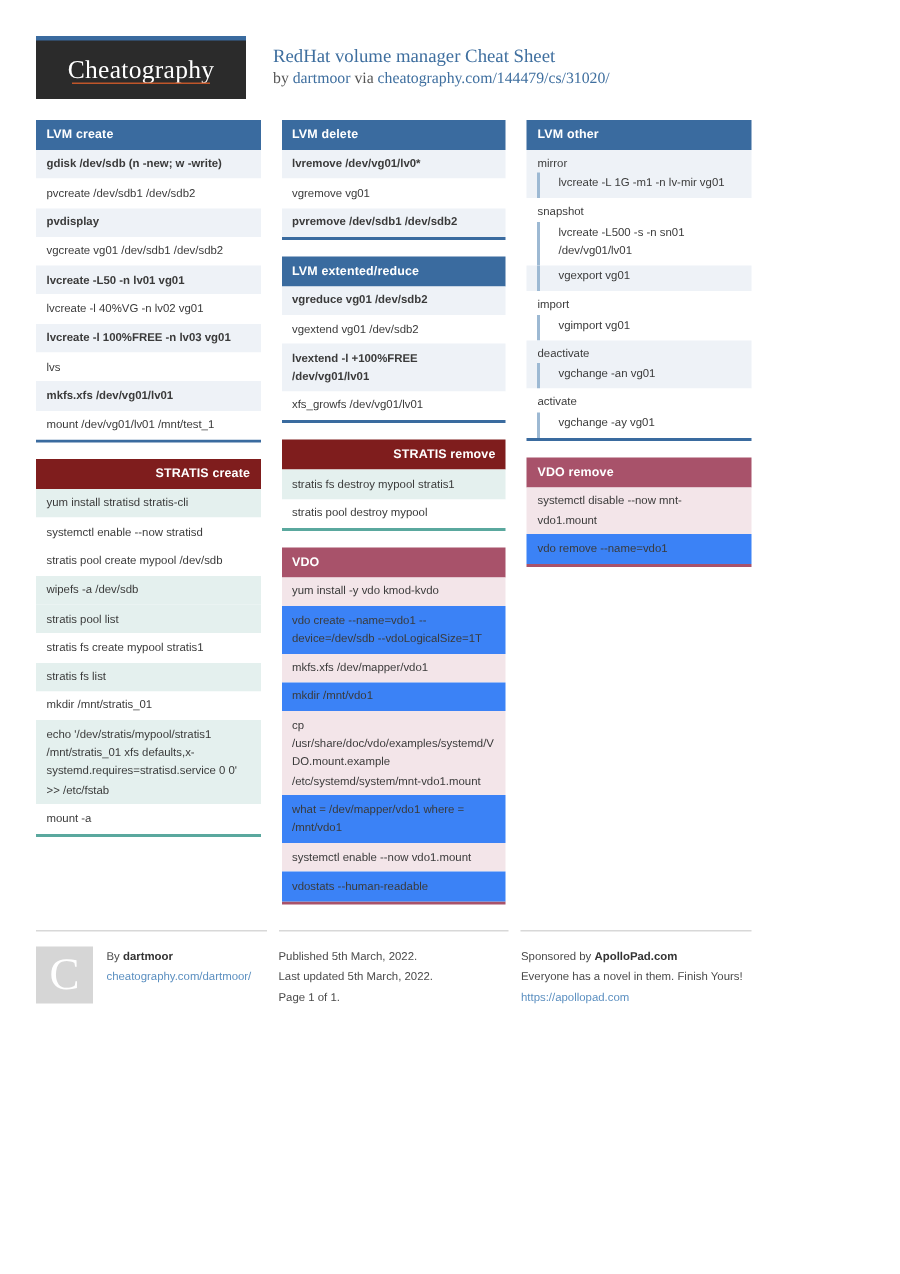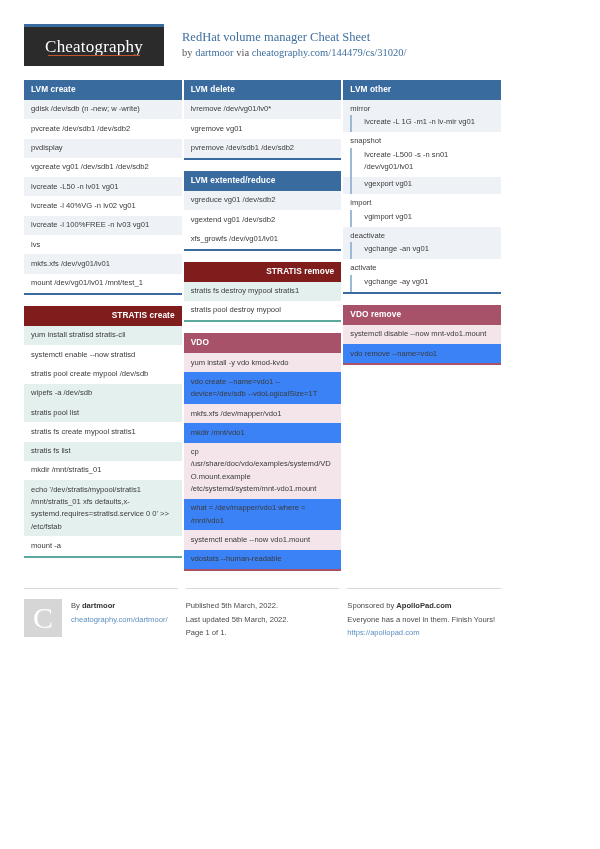--- a/index.html
+++ b/index.html
@@ -69,21 +69,21 @@
     font-size: 10.5px;
     color: #555;
     line-height: 1.2;
   }
   .sheet-byline .author { color: #3f6f9f; }
   .sheet-byline .src-link { color: #3f6f9f; }
 
   
   .columns {
     display: flex;
-    gap: 2px;
+    gap: 14px;
     align-items: flex-start;
   }
   .column {
     flex: 1 1 0;
     min-width: 0;
   }
 
   
   .block {
     margin-bottom: 11px;
@@ -109,21 +109,21 @@
     word-wrap: break-word;
     overflow-wrap: break-word;
   }
   .row.alt { }
 
   
   .t-blue .block-title { background: #3a6b9f; }
   .t-blue .block-body  { border-bottom-color: #3a6b9f; }
   .t-blue .row.alt     { background: #eef2f7; }
   .t-blue .row         { background: #ffffff; }
-  .t-blue .row.alt     { background: #eef2f7; }
+  .t-blue .row.alt     { background: #eef2f7; font-weight: bold; }
 
   
   .t-teal .block-title { background: #7f1d1d; text-align: right; }
   .t-teal .block-body  { border-bottom-color: #5aa89e; }
   .t-teal .row         { background: #ffffff; }
   .t-teal .row.alt     { background: #e4f0ee; }
 
   
   .t-rose .block-title { background: #a8526a; }
   .t-rose .block-body  { border-bottom-color: #a8526a; }
@@ -242,20 +242,21 @@
             <div class="row alt">lvremove /dev/vg01/lv0*</div>
             <div class="row">vgremove vg01</div>
             <div class="row alt">pvremove /dev/sdb1 /dev/sdb2</div>
           </div>
         </div>
         <div class="block t-blue">
           <div class="block-title">LVM extented/reduce</div>
           <div class="block-body">
             <div class="row alt">vgreduce vg01 /dev/sdb2</div>
             <div class="row">vgextend vg01 /dev/sdb2</div>
+            <div class="row alt">lvextend -l +100%FREE /dev/vg01/lv01</div>
             <div class="row">xfs_growfs /dev/vg01/lv01</div>
           </div>
         </div>
         <div class="block t-teal">
           <div class="block-title">STRATIS remove</div>
           <div class="block-body">
             <div class="row alt">stratis fs destroy mypool stratis1</div>
             <div class="row">stratis pool destroy mypool</div>
           </div>
         </div>

